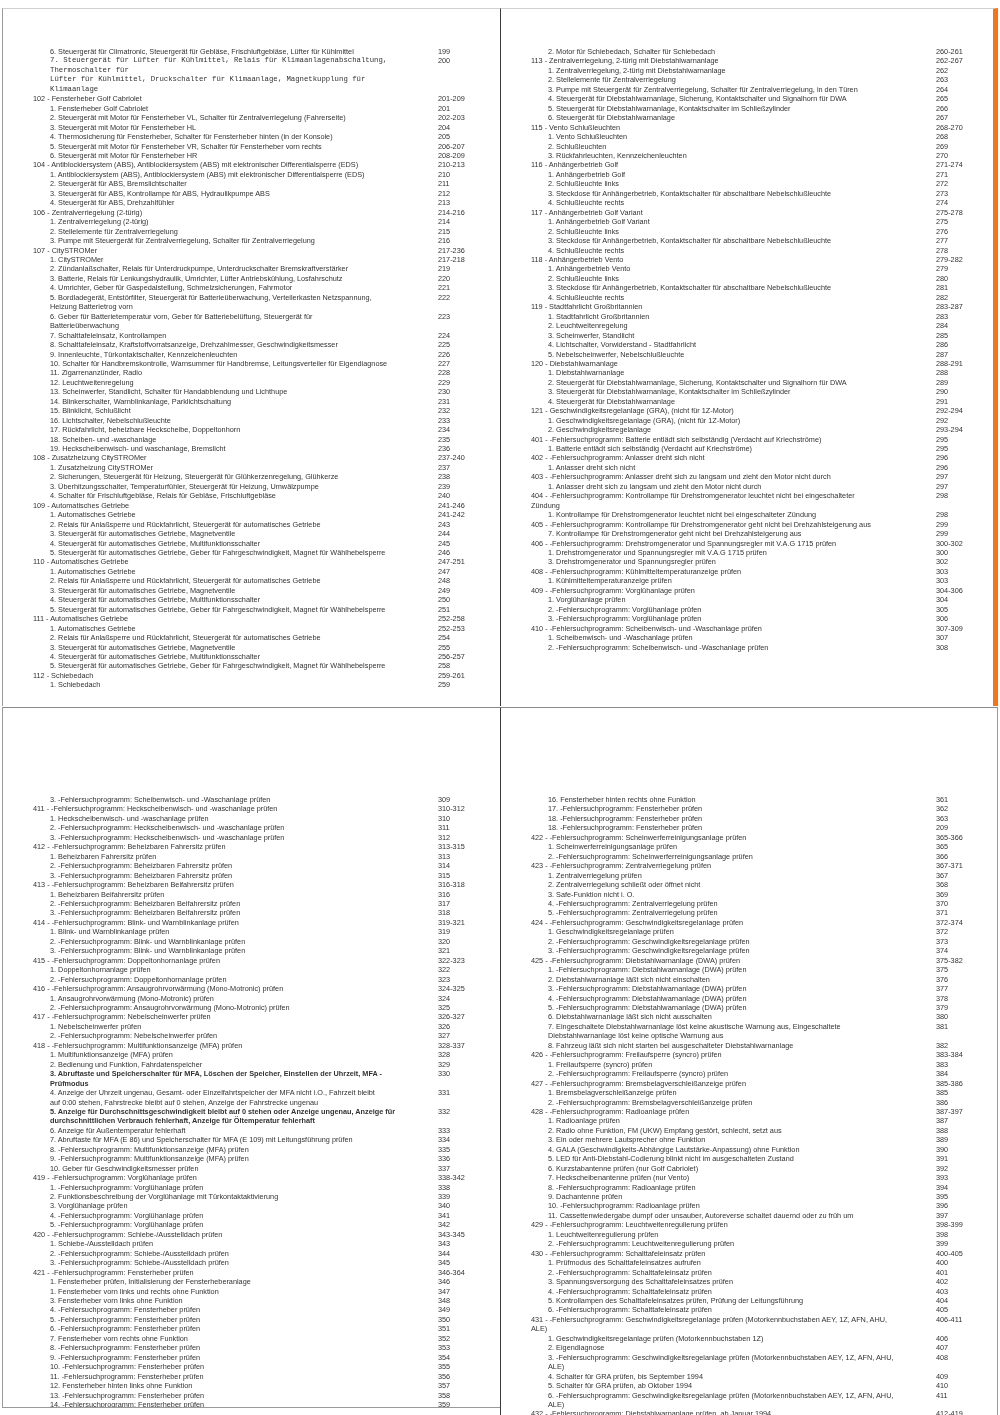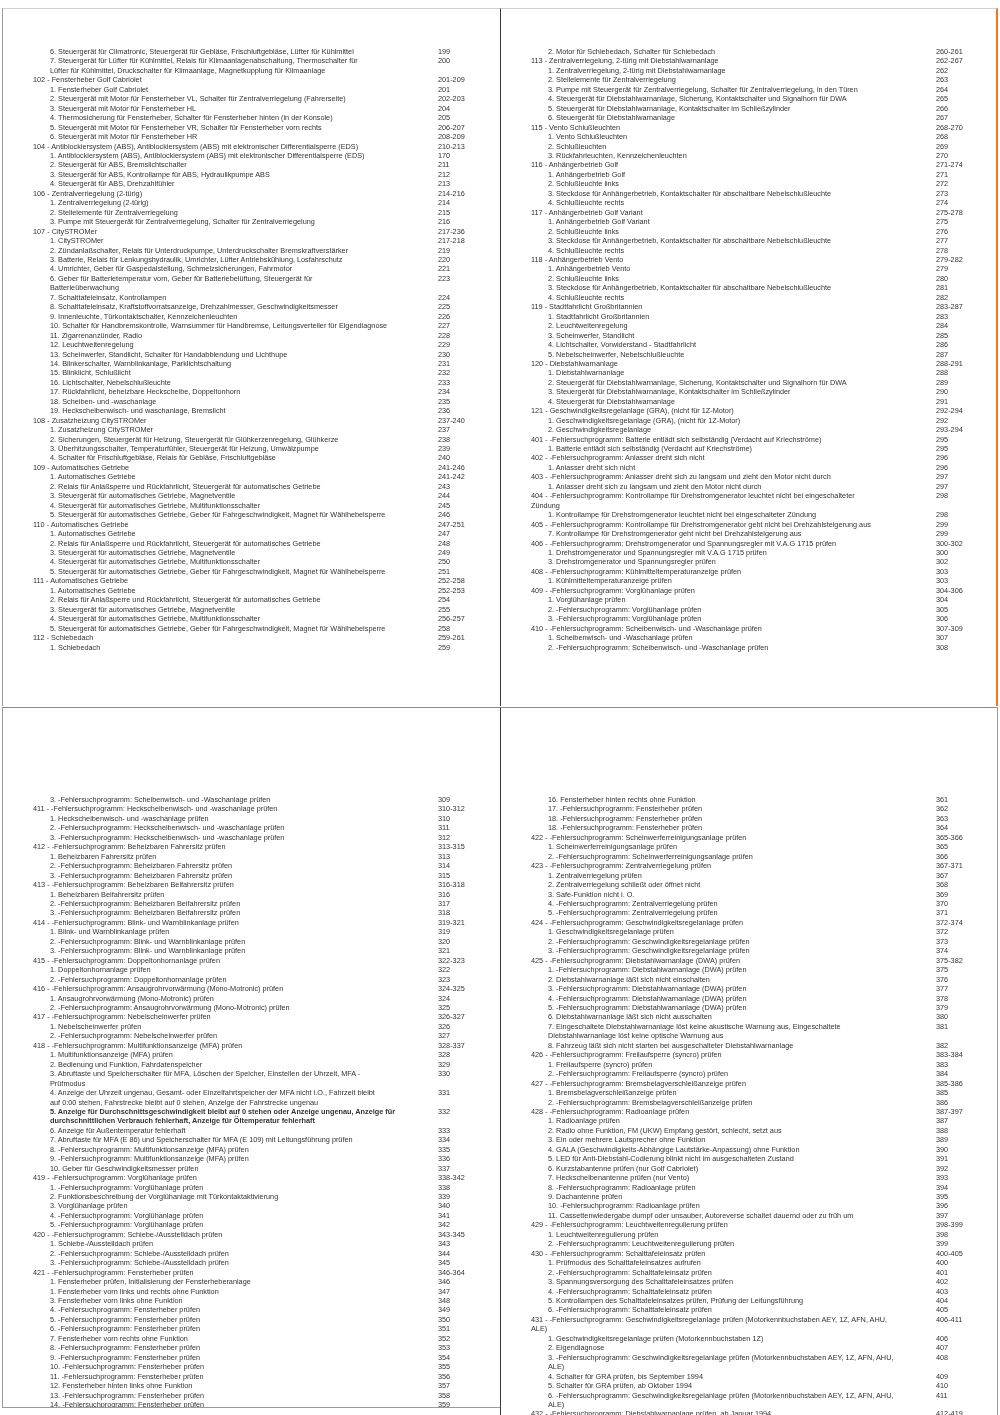--- a/index.html
+++ b/index.html
@@ -1,21 +1,21 @@
 <!DOCTYPE html>
 <html><head>
 <meta charset="utf-8">
 <style>
   html, body { margin: 0; padding: 0; background: #ffffff; }
   body { width: 1000px; height: 1415px; position: relative; overflow: hidden;
          font-family: "Liberation Sans", sans-serif; color: #333333; }
   .sheet { position: absolute; left: 0; top: 0; width: 1000px; height: 1415px; background: #fff; }
   .page { position: absolute; width: 498px; height: 698px; box-sizing: border-box; background: #fff; overflow: hidden; }
   .p-tl { left: 2px; top: 8px; border-left: 1px solid #9a9a9a; border-top: 1px solid #d0d0d0; }
-  .p-tr { left: 500px; top: 8px; border-left: 1px solid #3a3a3a; border-top: 1px solid #d0d0d0; border-right: 2px solid #f97316; }
+  .p-tr { left: 500px; top: 8px; border-left: 1px solid #3a3a3a; border-top: 1px solid #d0d0d0; border-right: 5px solid #f97316; }
   .p-bl { left: 2px; top: 707px; border-left: 1px solid #9a9a9a; border-top: 1px solid #8a8a8a; height: 701px; border-bottom: 1px solid #9a9a9a; }
   .p-br { left: 500px; top: 707px; border-left: 1px solid #3a3a3a; border-top: 1px solid #8a8a8a; border-right: 1px solid #9a9a9a; height: 788px; border-bottom: 1px solid #9a9a9a; }
   .toc { position: absolute; left: 0; top: 38px; width: 496px; }
   .p-bl .toc, .p-br .toc { top: 39px; margin-top: 48px; }
   .row { position: relative; font-size: 7.3px; line-height: 9.45px; }
   .row .txt { display: block; padding-right: 88px; white-space: normal; }
   .row.sec .txt { padding-left: 30px; }
   .row.item .txt { padding-left: 47px; text-indent: 0; }
   .row .pg { position: absolute; left: 435px; top: 0; white-space: nowrap; }
 </style>
@@ -23,21 +23,21 @@
 <body>
 
 <div class="sheet">
   <div class="page p-tl">
     <div class="toc">
         <div class="row item">
           <span class="txt">6. Steuergerät für Climatronic, Steuergerät für Gebläse, Frischluftgebläse, Lüfter für Kühlmittel</span>
           <span class="pg">199</span>
         </div>
         <div class="row item">
-          <span class="txt" style="padding-left: 47px;"><span>7. Steuergerät für Lüfter für Kühlmittel, Relais für Klimaanlagenabschaltung, Thermoschalter für</span><br><span>Lüfter für Kühlmittel, Druckschalter für Klimaanlage, Magnetkupplung für Klimaanlage</span></span>
+          <span class="txt" style="padding-left: 47px; font-family: Liberation Mono, monospace;"><span>7. Steuergerät für Lüfter für Kühlmittel, Relais für Klimaanlagenabschaltung, Thermoschalter für</span><br><span>Lüfter für Kühlmittel, Druckschalter für Klimaanlage, Magnetkupplung für Klimaanlage</span></span>
           <span class="pg">200</span>
         </div>
         <div class="row sec">
           <span class="txt">102 - Fensterheber Golf Cabriolet</span>
           <span class="pg">201-209</span>
         </div>
         <div class="row item">
           <span class="txt">1. Fensterheber Golf Cabriolet</span>
           <span class="pg">201</span>
         </div>
@@ -60,21 +60,21 @@
         <div class="row item">
           <span class="txt">6. Steuergerät mit Motor für Fensterheber HR</span>
           <span class="pg">208-209</span>
         </div>
         <div class="row sec">
           <span class="txt">104 - Antiblockiersystem (ABS), Antiblockiersystem (ABS) mit elektronischer Differentialsperre (EDS)</span>
           <span class="pg">210-213</span>
         </div>
         <div class="row item">
           <span class="txt">1. Antiblockiersystem (ABS), Antiblockiersystem (ABS) mit elektronischer Differentialsperre (EDS)</span>
-          <span class="pg">170</span>
+          <span class="pg">210</span>
         </div>
         <div class="row item">
           <span class="txt">2. Steuergerät für ABS, Bremslichtschalter</span>
           <span class="pg">211</span>
         </div>
         <div class="row item">
           <span class="txt">3. Steuergerät für ABS, Kontrollampe für ABS, Hydraulikpumpe ABS</span>
           <span class="pg">212</span>
         </div>
         <div class="row item">
@@ -109,20 +109,24 @@
           <span class="txt">2. Zündanlaßschalter, Relais für Unterdruckpumpe, Unterdruckschalter Bremskraftverstärker</span>
           <span class="pg">219</span>
         </div>
         <div class="row item">
           <span class="txt">3. Batterie, Relais für Lenkungshydraulik, Umrichter, Lüfter Antriebskühlung, Losfahrschutz</span>
           <span class="pg">220</span>
         </div>
         <div class="row item">
           <span class="txt">4. Umrichter, Geber für Gaspedalstellung, Schmelzsicherungen, Fahrmotor</span>
           <span class="pg">221</span>
+        </div>
+        <div class="row item">
+          <span class="txt" style="padding-left: 47px;"><span>5. Bordladegerät, Entstörfilter, Steuergerät für Batterieüberwachung, Verteilerkasten Netzspannung,</span><br><span>Heizung Batterietrog vorn</span></span>
+          <span class="pg">222</span>
         </div>
         <div class="row item">
           <span class="txt" style="padding-left: 47px;"><span>6. Geber für Batterietemperatur vorn, Geber für Batteriebelüftung, Steuergerät für</span><br><span>Batterieüberwachung</span></span>
           <span class="pg">223</span>
         </div>
         <div class="row item">
           <span class="txt">7. Schalttafeleinsatz, Kontrollampen</span>
           <span class="pg">224</span>
         </div>
         <div class="row item">
@@ -643,21 +647,21 @@
         </div>
         <div class="row item">
           <span class="txt">1. Multifunktionsanzeige (MFA) prüfen</span>
           <span class="pg">328</span>
         </div>
         <div class="row item">
           <span class="txt">2. Bedienung und Funktion, Fahrdatenspeicher</span>
           <span class="pg">329</span>
         </div>
         <div class="row item">
-          <span class="txt" style="padding-left: 47px;"><span>3. Abruftaste und Speicherschalter für MFA, Löschen der Speicher, Einstellen der Uhrzeit, MFA -</span><br><span>Prüfmodus</span></span>
+          <span class="txt" style="padding-left: 47px; font-weight: bold;"><span>3. Abruftaste und Speicherschalter für MFA, Löschen der Speicher, Einstellen der Uhrzeit, MFA -</span><br><span>Prüfmodus</span></span>
           <span class="pg">330</span>
         </div>
         <div class="row item">
           <span class="txt" style="padding-left: 47px;"><span>4. Anzeige der Uhrzeit ungenau, Gesamt- oder Einzelfahrtspeicher der MFA nicht i.O., Fahrzeit bleibt</span><br><span>auf 0:00 stehen, Fahrstrecke bleibt auf 0 stehen, Anzeige der Fahrstrecke ungenau</span></span>
           <span class="pg">331</span>
         </div>
         <div class="row item">
           <span class="txt" style="padding-left: 47px; font-weight: bold;"><span>5. Anzeige für Durchschnittsgeschwindigkeit bleibt auf 0 stehen oder Anzeige ungenau, Anzeige für</span><br><span>durchschnittlichen Verbrauch fehlerhaft, Anzeige für Öltemperatur fehlerhaft</span></span>
           <span class="pg">332</span>
         </div>
@@ -796,21 +800,21 @@
         <div class="row item">
           <span class="txt">17. -Fehlersuchprogramm: Fensterheber prüfen</span>
           <span class="pg">362</span>
         </div>
         <div class="row item">
           <span class="txt">18. -Fehlersuchprogramm: Fensterheber prüfen</span>
           <span class="pg">363</span>
         </div>
         <div class="row item">
           <span class="txt">18. -Fehlersuchprogramm: Fensterheber prüfen</span>
-          <span class="pg">364</span>
+          <span class="pg">209</span>
         </div>
         <div class="row sec">
           <span class="txt">422 - -Fehlersuchprogramm: Scheinwerferreinigungsanlage prüfen</span>
           <span class="pg">365-366</span>
         </div>
         <div class="row item">
           <span class="txt">1. Scheinwerferreinigungsanlage prüfen</span>
           <span class="pg">365</span>
         </div>
         <div class="row item">

